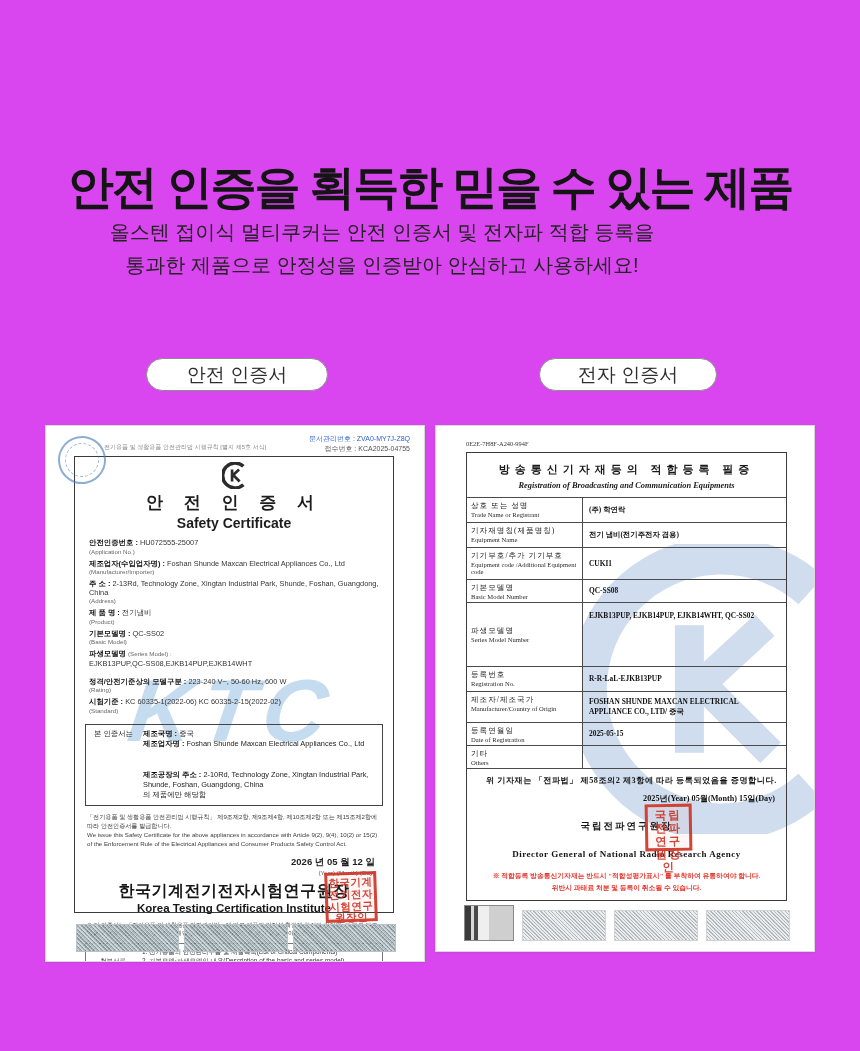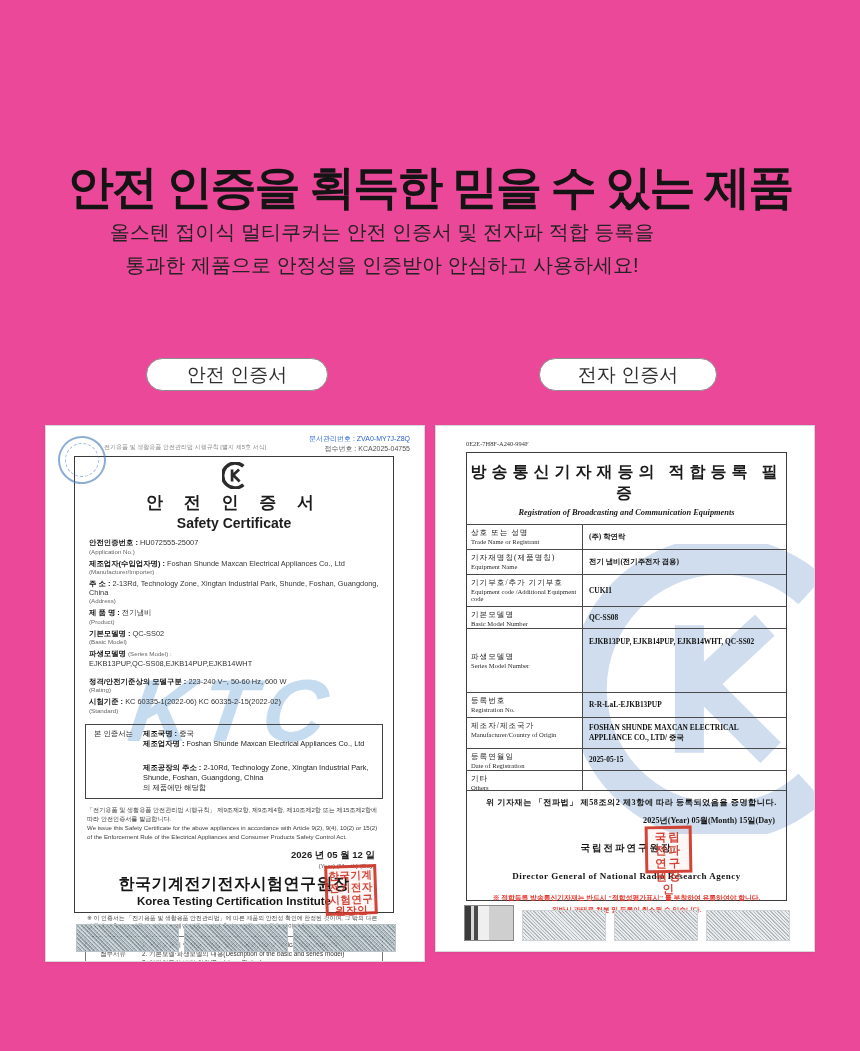--- a/index.html
+++ b/index.html
@@ -1,16 +1,16 @@
 <!DOCTYPE html>
 <html><head>
 <meta charset="utf-8">
 <style>
   html,body{margin:0;padding:0;}
-  .stage{position:relative;width:860px;height:1051px;background:#ec4899;overflow:hidden;
+  .stage{position:relative;width:860px;height:1051px;background:#d946ef;overflow:hidden;
          font-family:"Liberation Sans","DejaVu Sans",sans-serif;color:#222;}
   
   .hero-title{position:absolute;top:126px;left:0;width:860px;text-align:center;
     font-size:46px;font-weight:700;letter-spacing:-2px;color:#141414;}
   .hero-sub{position:absolute;top:216px;left:0;width:764px;text-align:center;
     font-size:20px;line-height:33px;color:#232323;}
   
   .pill{position:absolute;top:358px;height:33px;border:1.6px solid #8e8e8e;border-radius:22px;
     background:#fff;display:flex;align-items:center;justify-content:center;
     font-size:19px;color:#2e2e2e;box-sizing:border-box;}
@@ -66,21 +66,21 @@
     background:
      repeating-linear-gradient(45deg,rgba(90,105,112,.55) 0 1px,rgba(205,214,218,.8) 1px 2px,rgba(150,165,172,.6) 2px 3px),
      repeating-linear-gradient(-45deg,rgba(120,135,142,.5) 0 1px,rgba(220,228,230,.8) 1px 2.5px);
     border:1px solid #b9c2c6;}
   
   .serif{font-family:"Liberation Serif","DejaVu Serif",serif;}
   .emc-doc-code{position:absolute;top:14px;left:30px;font-size:6.4px;color:#333;z-index:2;}
   .kc-wm{position:absolute;top:118px;right:-34px;z-index:0;color:#c7d8ec;opacity:.85;}
   .emc-box{position:absolute;top:26px;left:30px;right:27px;bottom:50px;border:1.5px solid #3c3c3c;
     box-sizing:border-box;z-index:1;display:flex;flex-direction:column;}
-  .emc-title-ko{text-align:center;font-size:16px;font-weight:700;letter-spacing:5px;color:#1a1a1a;
+  .emc-title-ko{text-align:center;font-size:11px;font-weight:700;letter-spacing:5px;color:#1a1a1a;
     margin-top:9px;}
   .emc-title-en{text-align:center;font-size:8.4px;font-style:italic;font-weight:700;color:#1a1a1a;
     margin:4px 0 7px;}
   .emc-row{display:flex;border-top:1px solid #4a4a4a;}
   .emc-lab{width:116px;flex:none;border-right:1px solid #4a4a4a;padding:2.5px 4px;box-sizing:border-box;}
   .emc-lab .ko{font-size:7.6px;color:#1c1c1c;letter-spacing:1px;}
   .emc-lab .en{font-size:6.6px;color:#2a2a2a;}
   .emc-val{flex:1;padding:2.5px 6px;font-size:7.4px;font-weight:700;color:#111;
     display:flex;align-items:center;line-height:1.35;}
   .emc-row.h32{min-height:31px;} .emc-row.h64{min-height:63px;} .emc-row.h30{min-height:30px;}
@@ -180,21 +180,21 @@
         <span class="sc-flabel">시험기준 :</span>
         <span class="sc-fvalue">KC 60335-1(2022-06) KC 60335-2-15(2022-02)</span>
         <div class="sc-fsub">(Standard)</div>
       </div>
 
       <div class="sc-scope">
         <div class="intro">본 인증서는</div>
         <div>
           <div><b>제조국명 :</b> <span>중국</span></div>
           <div><b>제조업자명 :</b> <span>Foshan Shunde Maxcan Electrical Appliances Co., Ltd</span></div>
-          <div style="margin-top:14px"><b>제조공장의 주소 :</b> <span>2-10Rd, Technology Zone, Xingtan Industrial Park, Shunde, Foshan, Guangdong, China</span></div>
+          <div style="margin-top:21px"><b>제조공장의 주소 :</b> <span>2-10Rd, Technology Zone, Xingtan Industrial Park, Shunde, Foshan, Guangdong, China</span></div>
           <div>의 제품에만 해당함</div>
         </div>
       </div>
 
       <div class="sc-note">
         <span>「전기용품 및 생활용품 안전관리법 시행규칙」 제9조제2항, 제9조제4항, 제10조제2항 또는 제15조제2항에 따라 안전인증서를 발급합니다.</span><br>
         <span>We issue this Safety Certificate for the above appliances in accordance with Article 9(2), 9(4), 10(2) or 15(2) of the Enforcement Rule of the Electrical Appliances and Consumer Products Safety Control Act.</span>
       </div>
 
       <div class="sc-date">2026 년  05 월  12 일</div>

